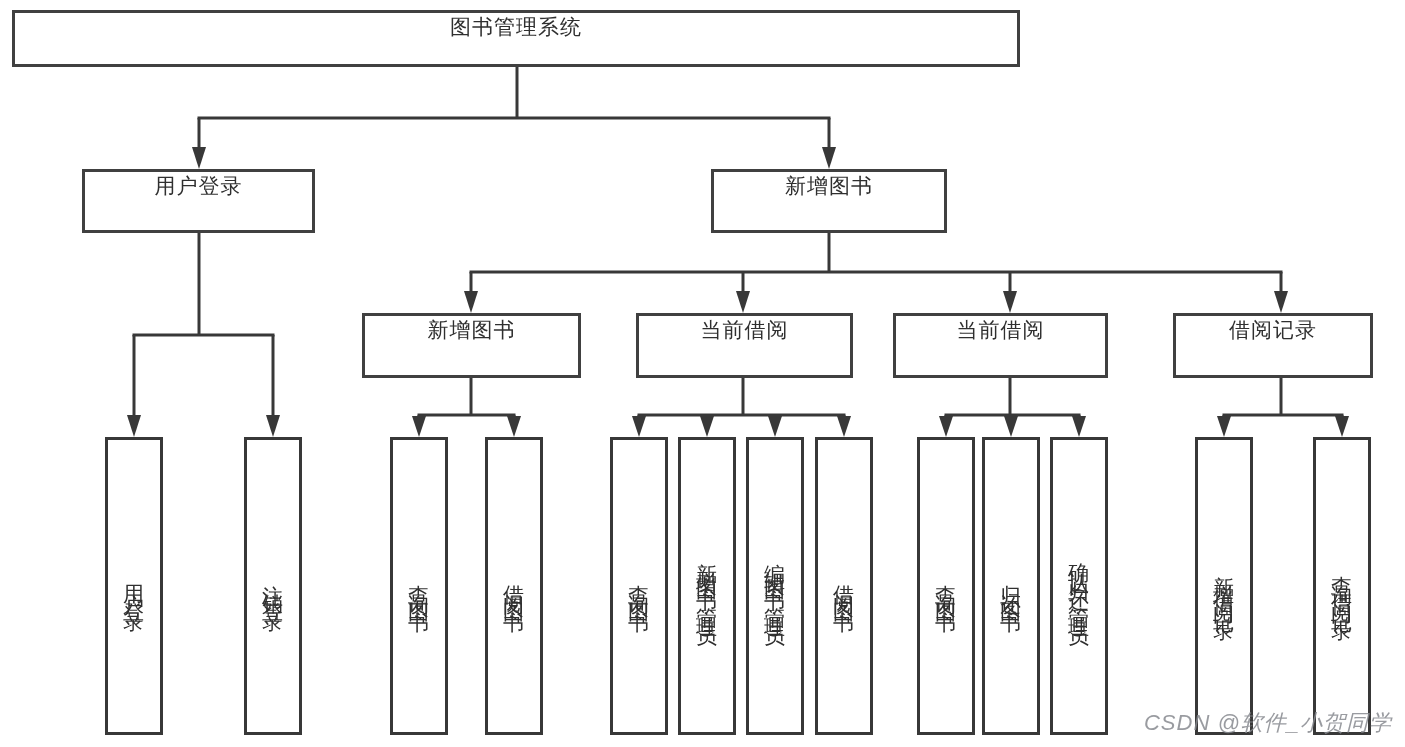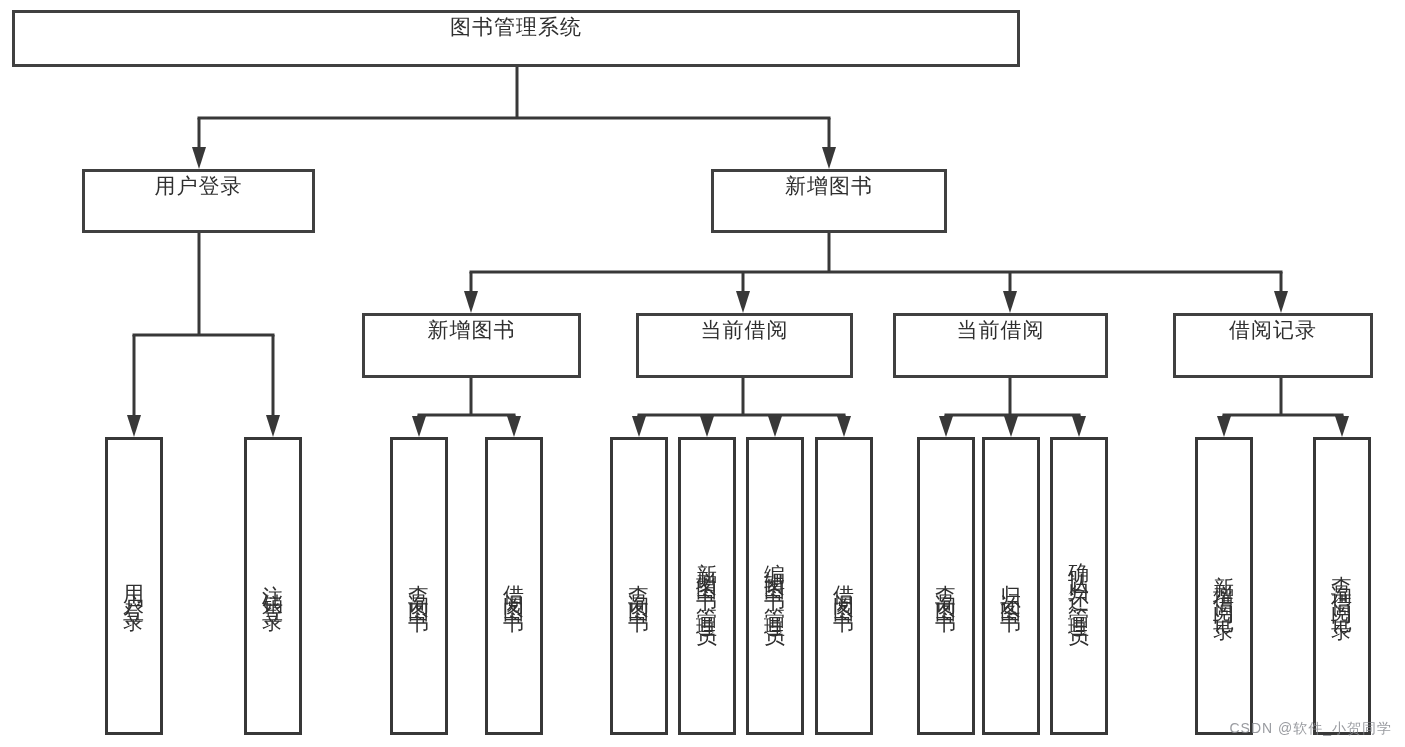--- a/index.html
+++ b/index.html
@@ -56,25 +56,26 @@
     writing-mode: vertical-rl;
     text-orientation: upright;
     letter-spacing: 9px;
     line-height: 1;
     max-height: 284px;
   }
   .watermark {
     position: absolute;
     right: 13px;
     bottom: 9px;
-    font-size: 14px;
+    font-size: 22px;
     color: rgba(135, 138, 143, 0.85);
     letter-spacing: 1px;
     z-index: 3;
     white-space: nowrap;
+    font-style: italic;
   }
 </style>
 </head>
 <body>
 
 <div class="stage">
 
   <svg class="connectors" width="1405" height="747" viewBox="0 0 1405 747">
     <g stroke="#383838" stroke-width="3" fill="none">
 

